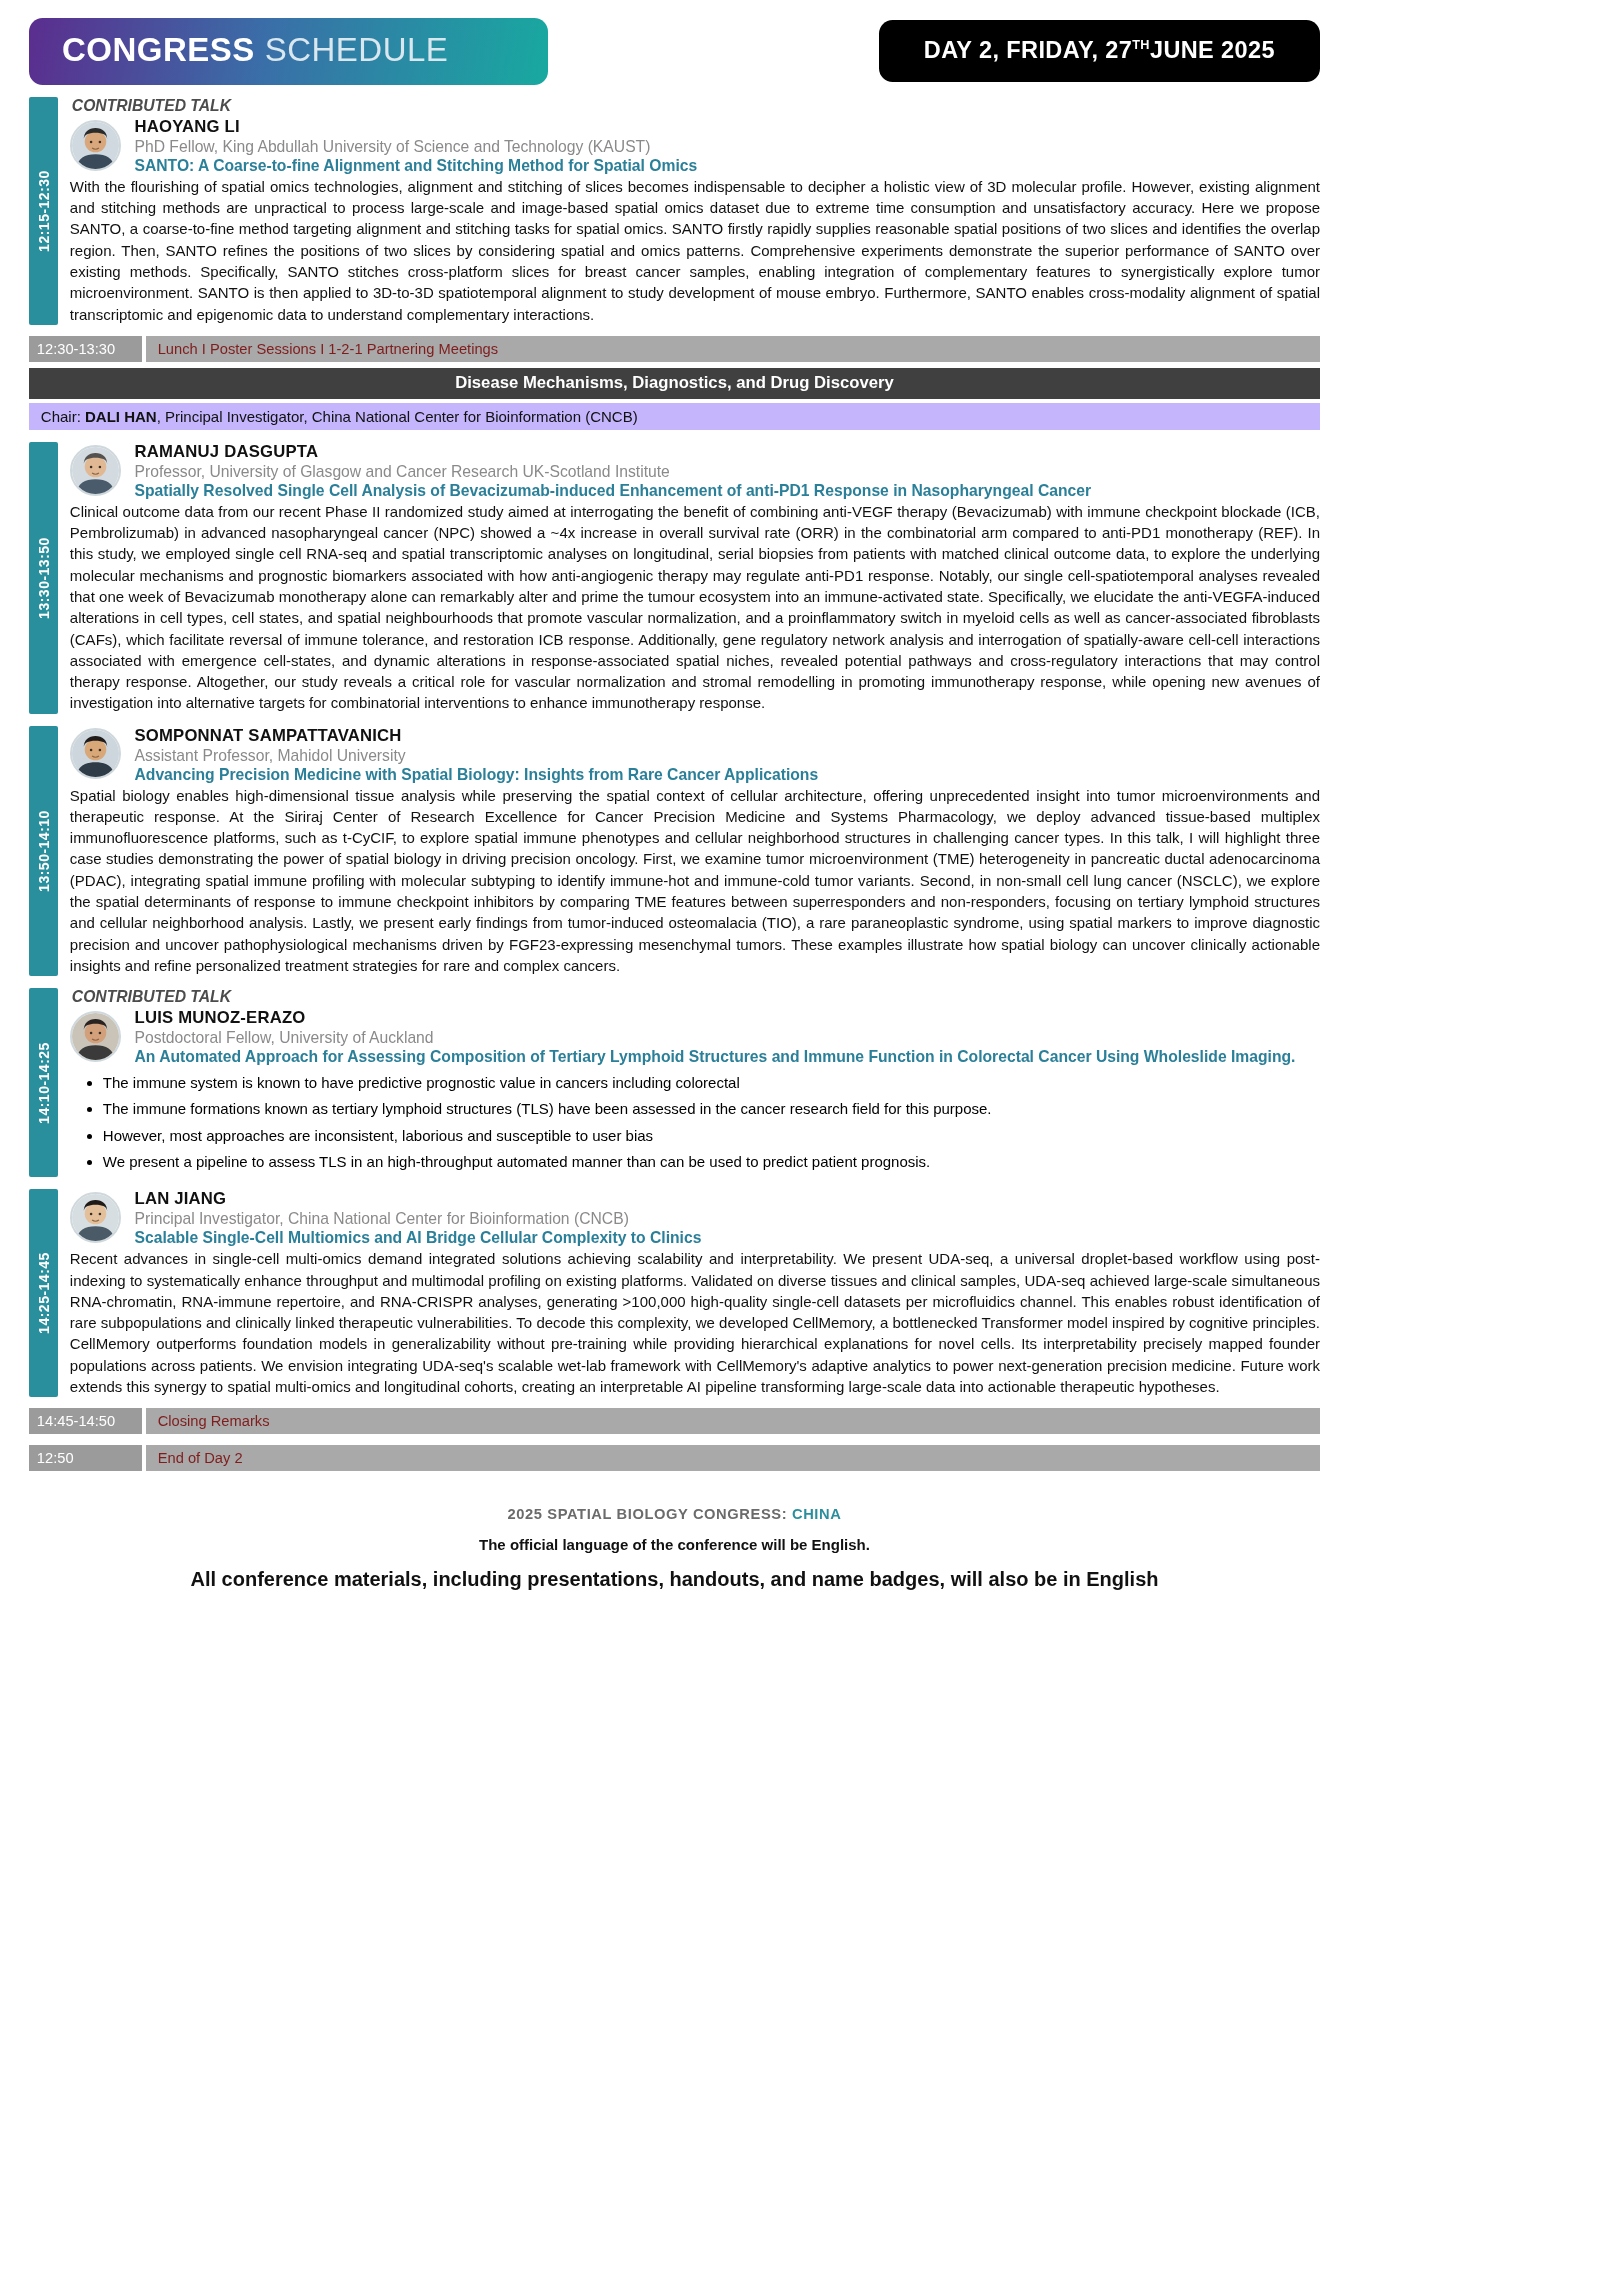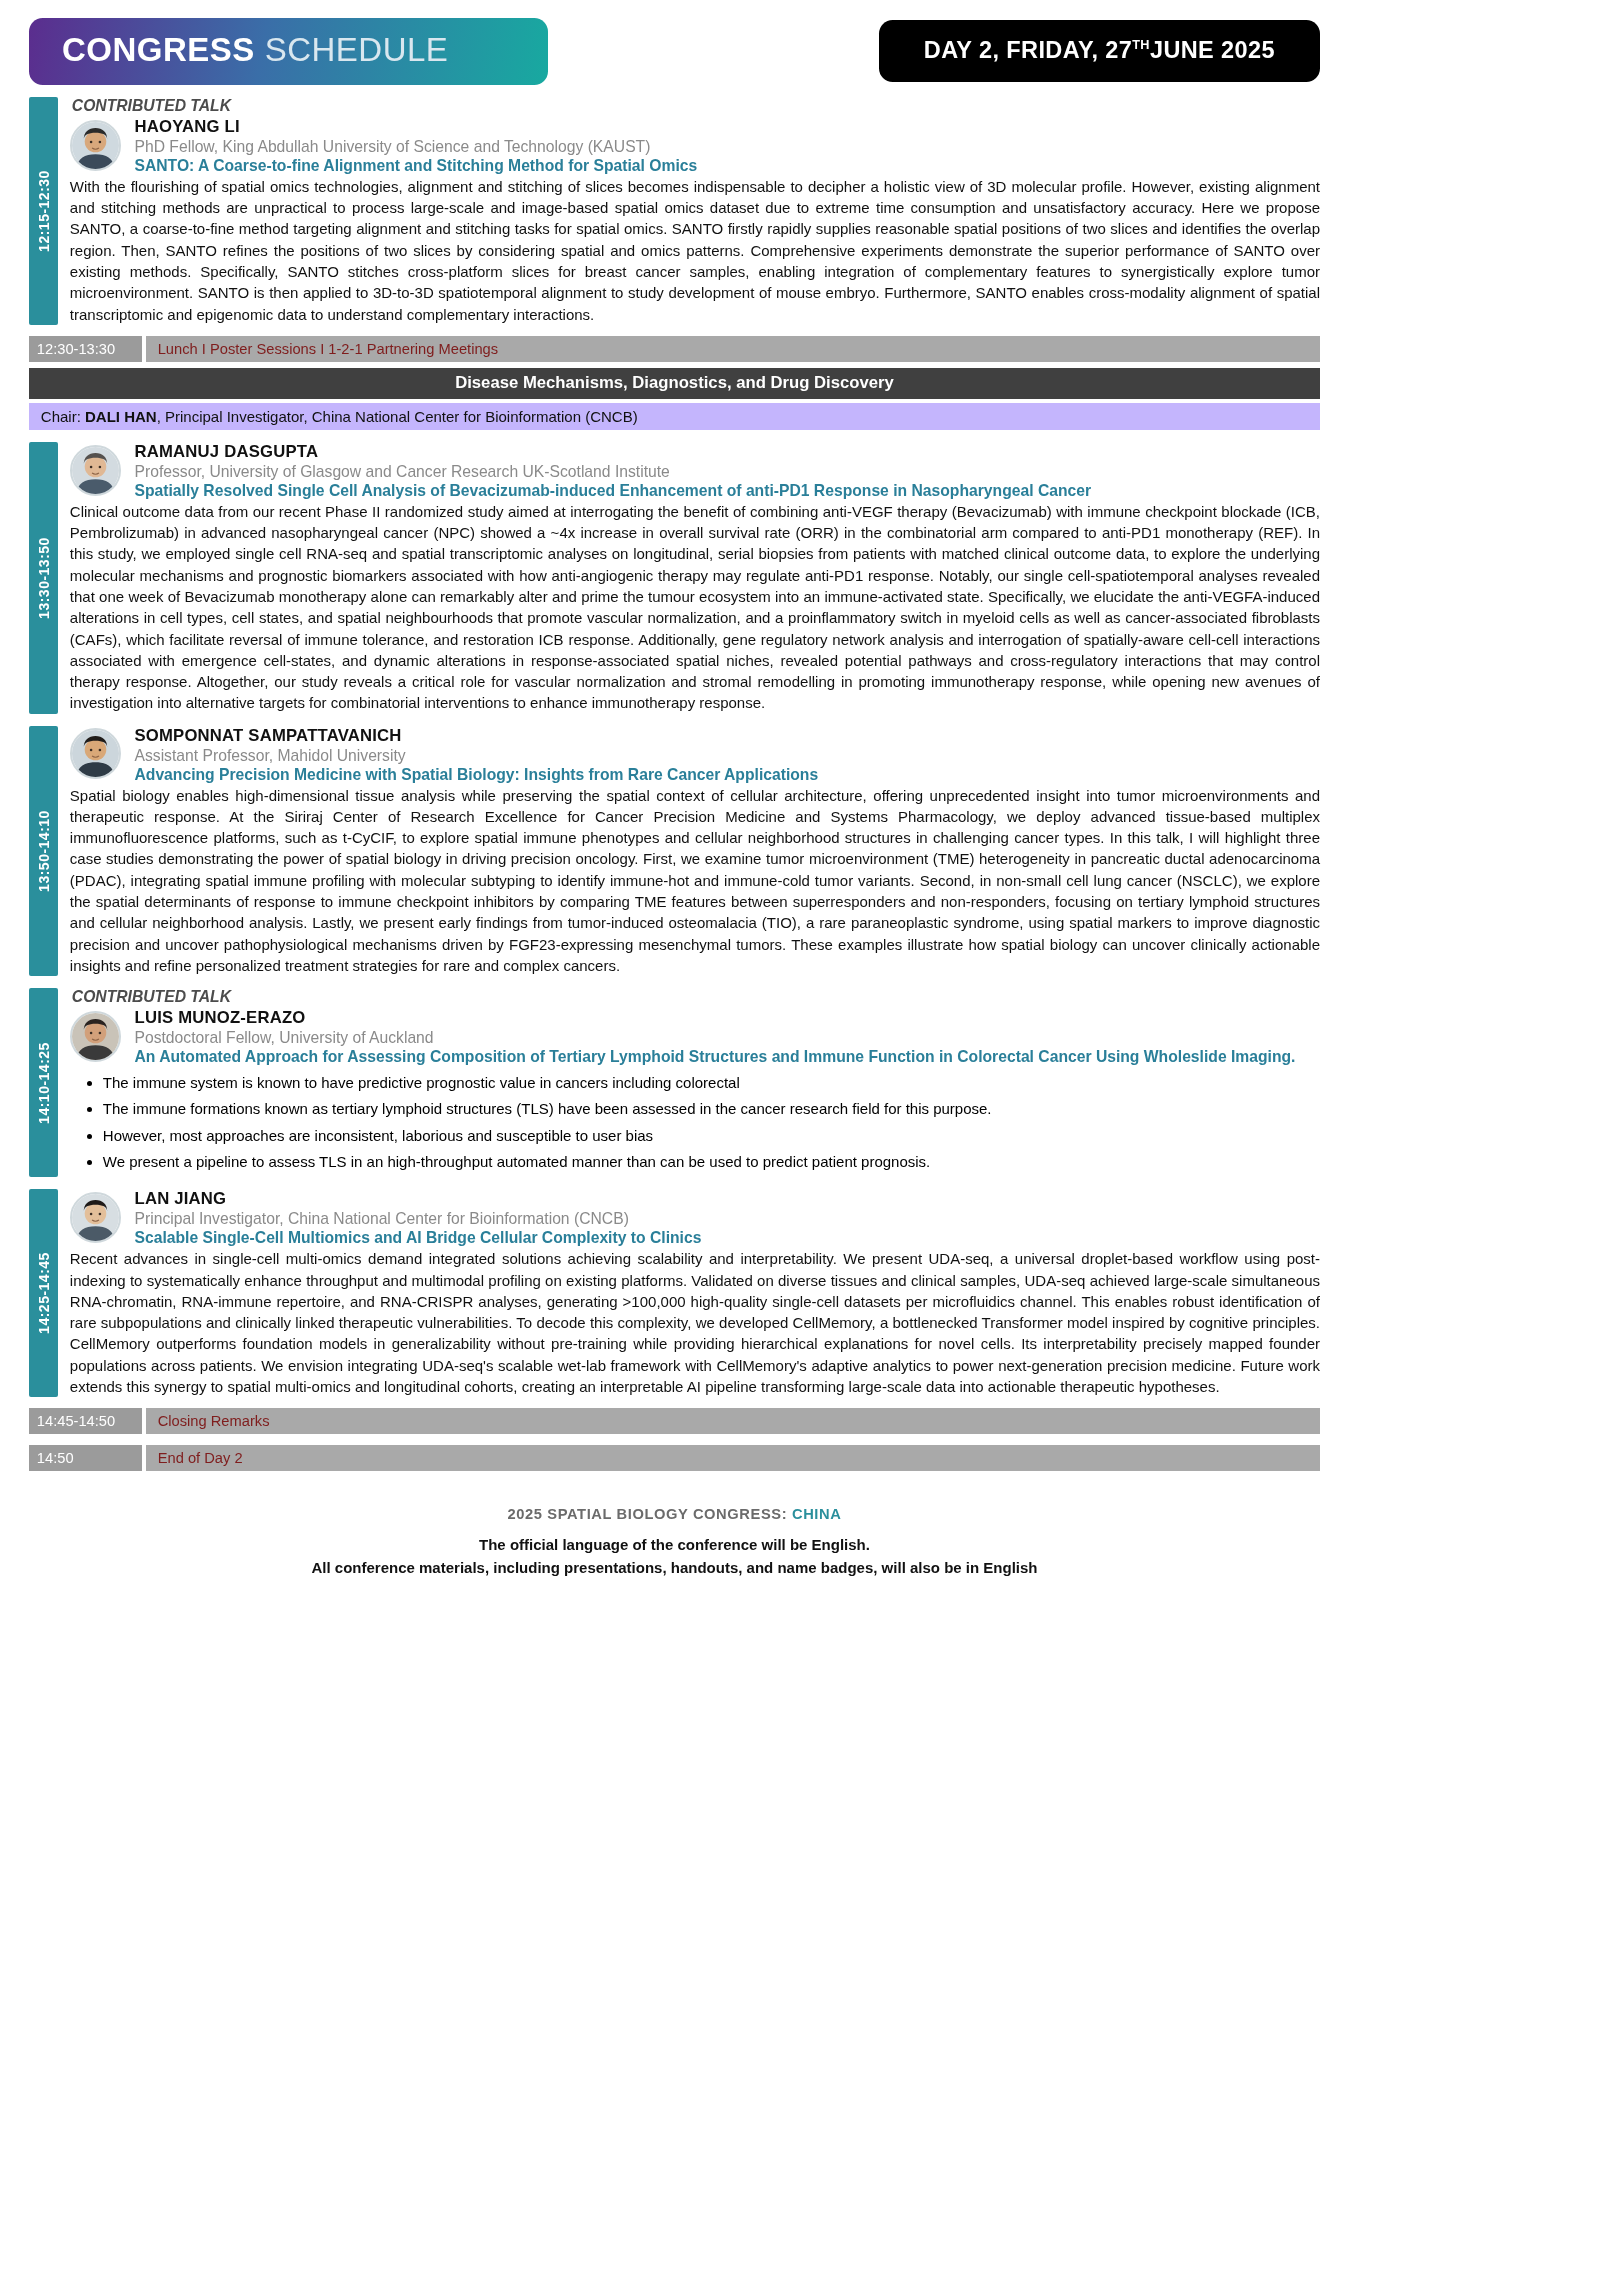--- a/index.html
+++ b/index.html
@@ -101,21 +101,21 @@
     background:#c4b5fd; color:#111;
     font-size:15px; padding:4.9px 11.8px; margin-top:3.9px;
   }
   .chair-bar b { font-weight:bold; }
 
   
   .footer { margin-top:35px; text-align:center; }
   .footer .f1 { font-size:14.7px; font-weight:bold; color:#6b6b6b; letter-spacing:0.6px; }
   .footer .f1 .china { color:#2a8f9c; }
   .footer .f2 { font-size:15px; font-weight:bold; margin-top:13.7px; color:#111; }
-  .footer .f3 { font-size:15px; font-weight:bold; margin-top:6px; color:#111; }
+  .footer .f3 { font-size:20px; font-weight:bold; margin-top:15px; color:#111; }
 </style>
 </head>
 <body>
 
 <div class="page">
 
   <div class="header">
     <div class="logo-badge">
       <span class="t1">CONGRESS</span>
       <span class="t2">SCHEDULE</span>
@@ -267,21 +267,21 @@
             </div>
           </div>
           <div class="abstract">Recent advances in single-cell multi-omics demand integrated solutions achieving scalability and interpretability. We present UDA-seq, a universal droplet-based workflow using post-indexing to systematically enhance throughput and multimodal profiling on existing platforms. Validated on diverse tissues and clinical samples, UDA-seq achieved large-scale simultaneous RNA-chromatin, RNA-immune repertoire, and RNA-CRISPR analyses, generating &gt;100,000 high-quality single-cell datasets per microfluidics channel. This enables robust identification of rare subpopulations and clinically linked therapeutic vulnerabilities. To decode this complexity, we developed CellMemory, a bottlenecked Transformer model inspired by cognitive principles. CellMemory outperforms foundation models in generalizability without pre-training while providing hierarchical explanations for novel cells. Its interpretability precisely mapped founder populations across patients. We envision integrating UDA-seq's scalable wet-lab framework with CellMemory's adaptive analytics to power next-generation precision medicine. Future work extends this synergy to spatial multi-omics and longitudinal cohorts, creating an interpretable AI pipeline transforming large-scale data into actionable therapeutic hypotheses.</div>
         </div>
       </div>
       <div class="bar-row">
         <div class="bar-time">14:45-14:50</div>
         <div class="bar-label">Closing Remarks</div>
       </div>
       <div class="bar-row">
-        <div class="bar-time">14:50</div>
+        <div class="bar-time">12:50</div>
         <div class="bar-label">End of Day 2</div>
       </div>
     </div>
 
   <div class="footer">
     <div class="f1">
       <span>2025 SPATIAL BIOLOGY CONGRESS: </span><span class="china">CHINA</span>
     </div>
     <div class="f2">The official language of the conference will be English.</div>
     <div class="f3">All conference materials, including presentations, handouts, and name badges, will also be in English</div>

